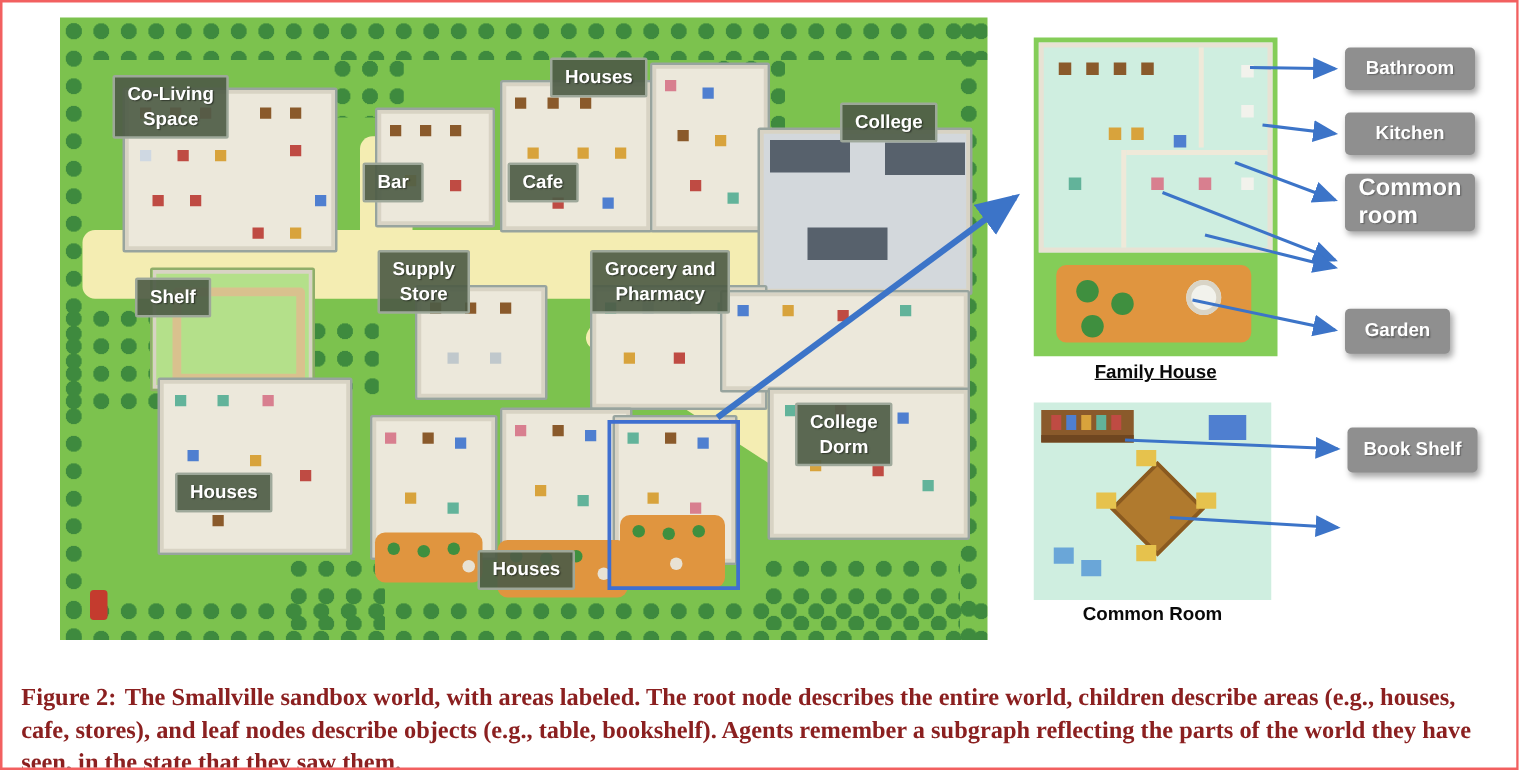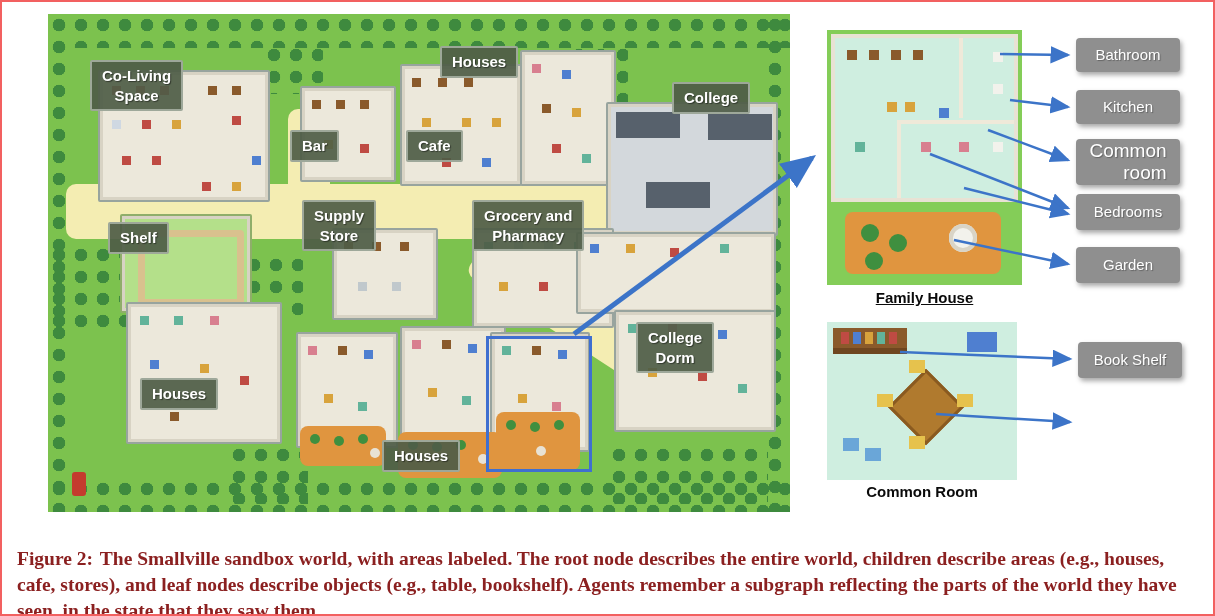--- a/index.html
+++ b/index.html
@@ -27,23 +27,23 @@
   .car { position:absolute; background:#c43b2e; border-radius:3px; }
 
   
   .inset { position:absolute; overflow:hidden; z-index:2; }
   .inset-caption { position:absolute; text-align:center; font-weight:bold;
           font-size:15px; color:#0a0a0a; z-index:3; }
   .room  { position:absolute; background:#cfeee0; }
   .wall  { position:absolute; background:#efe9d9; }
 
   
-  .tag { position:absolute; background:#8f8f8f; color:#fff; font-weight:normal;
+  .tag { position:absolute; background:#8f8f8f; color:#fff; font-weight:bold;
          font-size:15px; line-height:1.15; display:flex; align-items:center;
-         justify-content:center; text-align:right; border-radius:4px;
+         justify-content:center; text-align:left; border-radius:4px;
          box-shadow:2px 3px 5px rgba(0,0,0,.35); white-space:pre-line;
          text-shadow:1px 1px 1px rgba(0,0,0,.3); z-index:5; }
 
   
   svg.arrows { position:absolute; left:0; top:0; z-index:4; pointer-events:none; }
 
   
   .caption { position:absolute; left:15px; top:524px; width:1186px;
          font-family:"Liberation Serif", serif; font-size:19.5px; line-height:1.34;
          color:#8b2020; font-weight:bold; z-index:2; }
@@ -190,20 +190,19 @@
     <line x1="962" y1="186" x2="1066" y2="212" stroke="#3c74c8" stroke-width="2.5" marker-end="url(#ah)"></line>
     <line x1="952" y1="238" x2="1066" y2="262" stroke="#3c74c8" stroke-width="2.5" marker-end="url(#ah)"></line>
     <line x1="898" y1="350" x2="1068" y2="357" stroke="#3c74c8" stroke-width="2.5" marker-end="url(#ah)"></line>
     <line x1="934" y1="412" x2="1068" y2="420" stroke="#3c74c8" stroke-width="2.5" marker-end="url(#ah)"></line>
   </svg>
 
   <div class="tag" style="left:1074px;top:36px;width:104px;height:34px;">Bathroom</div>
   <div class="tag" style="left:1074px;top:88px;width:104px;height:34px;">Kitchen</div>
   <div class="tag" style="left:1074px;top:137px;width:104px;height:46px;font-size:19px;">Common
 room</div>
-  <div class="tag" style="left:1074px;top:192px;width:104px;height:36px;">Bedrooms</div>
-  <div class="tag" style="left:1074px;top:245px;width:104px;height:36px;">Garden</div>
+  <div class="tag" style="left:1074px;top:245px;width:84px;height:36px;">Garden</div>
   <div class="tag" style="left:1076px;top:340px;width:104px;height:36px;">Book Shelf</div>
 
   <p class="caption"><span class="prefix">Figure 2:</span><span>The Smallville sandbox world, with areas labeled. The root node describes the entire world, children describe areas (e.g., houses, cafe, stores), and leaf nodes describe objects (e.g., table, bookshelf). Agents remember a subgraph reflecting the parts of the world they have seen, in the state that they saw them.</span></p>
 
 
 </div>
 
 </body></html>

